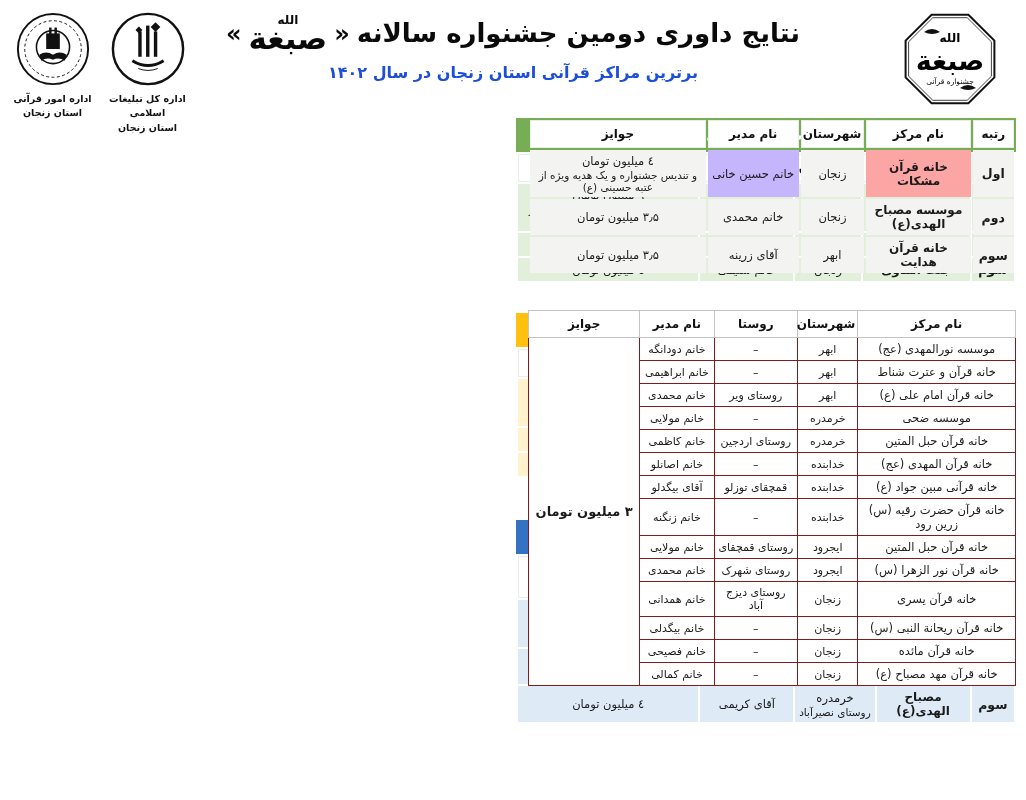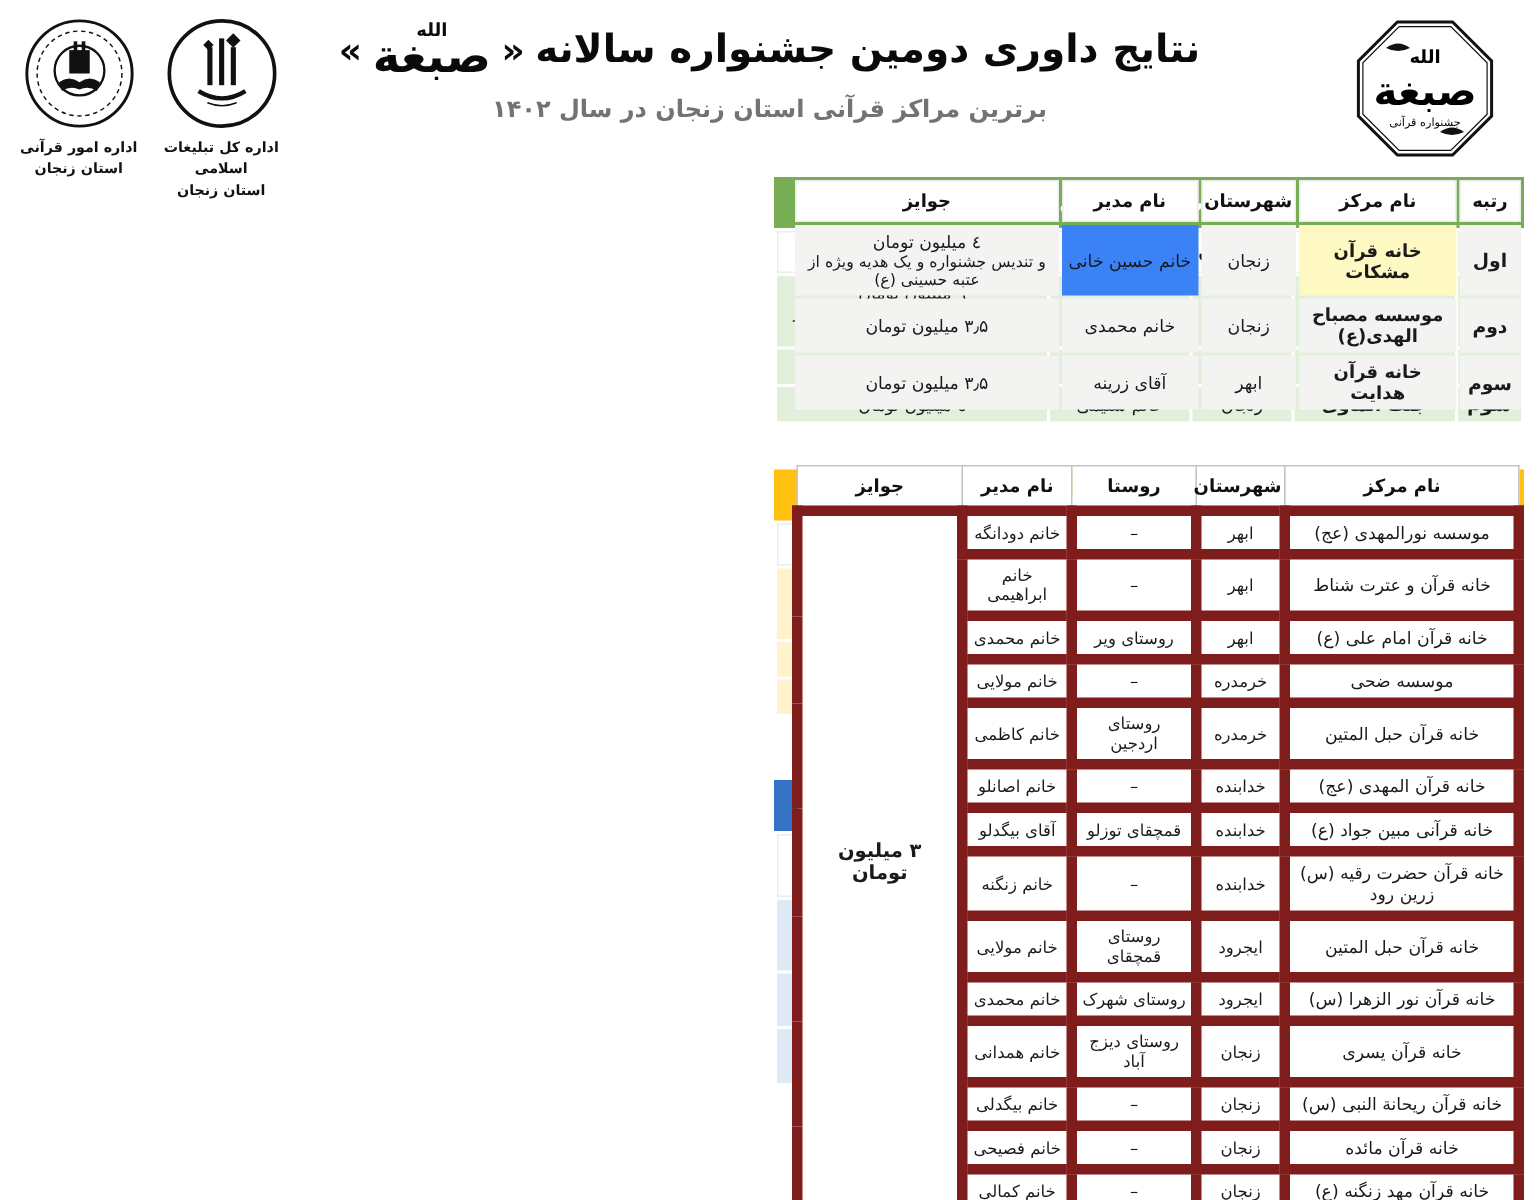--- a/index.html
+++ b/index.html
@@ -7,21 +7,21 @@
         font-family:"DejaVu Sans",sans-serif;direction:rtl;margin:0 auto;}
 
   
   .title-block{position:absolute;top:14px;left:215px;width:596px;text-align:center;}
   .main-title{margin:0;font-size:26px;font-weight:bold;color:#0a0a0a;line-height:1.35;
               display:flex;align-items:center;justify-content:center;gap:7px;}
   .main-title .q{font-size:24px;}
   .callig{display:inline-flex;flex-direction:column;align-items:center;line-height:1;}
   .callig .allah{font-size:12px;font-weight:bold;margin-bottom:-3px;}
   .callig .sebghat{font-size:31px;font-weight:bold;letter-spacing:1px;}
-  .subtitle{margin-top:9px;font-size:16px;font-weight:bold;color:#737373;}
+  .subtitle{margin-top:9px;font-size:16px;font-weight:bold;color:#1d4ed8;}
 
   .badge-octagon{position:absolute;top:8px;left:884px;width:132px;text-align:center;}
   .org-logos{position:absolute;top:10px;right:838px;left:12px;display:flex;gap:14px;}
   .org-logo{width:88px;text-align:center;}
   .org-logo .cap{font-size:9.5px;font-weight:bold;line-height:1.5;color:#111;}
 
   
   .tcard{position:absolute;}
   .ttl{height:34px;display:flex;align-items:center;justify-content:center;
        color:#ffffff;font-weight:bold;font-size:15px;}
@@ -43,21 +43,21 @@
 
   .t-deprived{top:118px;right:10px;width:488px;}
   .t-institutes{top:118px;left:516px;width:500px;}
   .t-urban{top:313px;left:516px;width:500px;}
   .t-rural{top:520px;left:516px;width:500px;}
   .t-others{top:310px;right:10px;width:488px;}
 
   .plain table{border-collapse:collapse;margin-top:0;}
   .plain thead th{border:1px solid #c4c4c4;background:#ffffff;font-size:12px;font-weight:bold;
                   padding:6px 2px;text-align:center;color:#111;}
-  .plain td{border:7px solid #7f1d1d;background:#ffffff;padding:4px 3px;font-size:11px;
+  .plain td{border:1px solid #7f1d1d;background:#ffffff;padding:4px 3px;font-size:11px;
             text-align:center;vertical-align:middle;color:#1a1a1a;}
   .plain .c-center{font-weight:normal;font-size:11.5px;}
   .plain .c-prize-merged{font-weight:bold;font-size:13px;}
   .plain th:nth-child(1){width:33%;} .plain th:nth-child(2){width:12%;}
   .plain th:nth-child(3){width:17%;} .plain th:nth-child(4){width:15%;}
   .plain th:nth-child(5){width:23%;}
 </style>
 </head>
 <body>
 
@@ -170,23 +170,23 @@
             <th>رتبه</th>
             <th>نام مرکز</th>
             <th>شهرستان</th>
             <th>نام مدیر</th>
             <th>جوایز</th>
           </tr>
         </thead>
       <tbody>
           <tr>
             <td class="c-rank" style="background: rgb(243, 243, 241);">اول</td>
-            <td class="c-center" style="background: #fef9c3;">خانه قرآن مشکات</td>
+            <td class="c-center" style="background: #fca5a5;">خانه قرآن مشکات</td>
             <td class="c-county" style="background: rgb(243, 243, 241);">زنجان</td>
-            <td class="c-manager" style="background: #3b82f6;">خانم حسین خانی</td>
+            <td class="c-manager" style="background: #c4b5fd;">خانم حسین خانی</td>
             <td class="c-prize" style="background: rgb(243, 243, 241);">
               <div class="line1">٤ میلیون تومان</div>
               <div class="line2">و تندیس جشنواره و یک هدیه ویژه از عتبه حسینی (ع)</div>
             </td>
           </tr>
           <tr>
             <td class="c-rank" style="background: rgb(243, 243, 241);">دوم</td>
             <td class="c-center" style="background: rgb(243, 243, 241);">موسسه مصباح الهدی(ع)</td>
             <td class="c-county" style="background: rgb(243, 243, 241);">زنجان</td>
             <td class="c-manager" style="background: rgb(243, 243, 241);">خانم محمدی</td>
@@ -379,21 +379,21 @@
             <td class="c-village">–</td>
             <td class="c-manager">خانم بیگدلی</td>
           </tr>
           <tr>
             <td class="c-center">خانه قرآن مائده</td>
             <td class="c-county">زنجان</td>
             <td class="c-village">–</td>
             <td class="c-manager">خانم فصیحی</td>
           </tr>
           <tr>
-            <td class="c-center">خانه قرآن مهد زنگنه (ع)</td>
+            <td class="c-center">خانه قرآن مهد مصباح (ع)</td>
             <td class="c-county">زنجان</td>
             <td class="c-village">–</td>
             <td class="c-manager">خانم کمالی</td>
           </tr>
         </tbody>
     </table>
   </div>
 
 </div>
 

